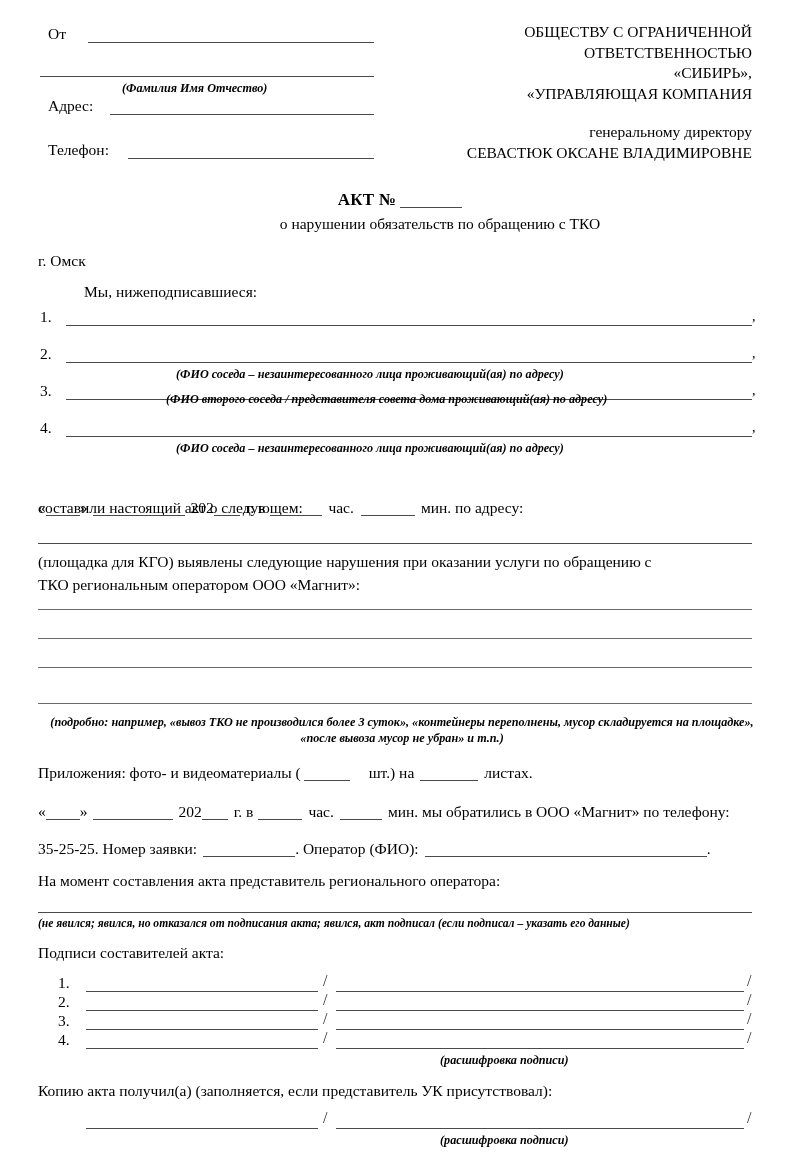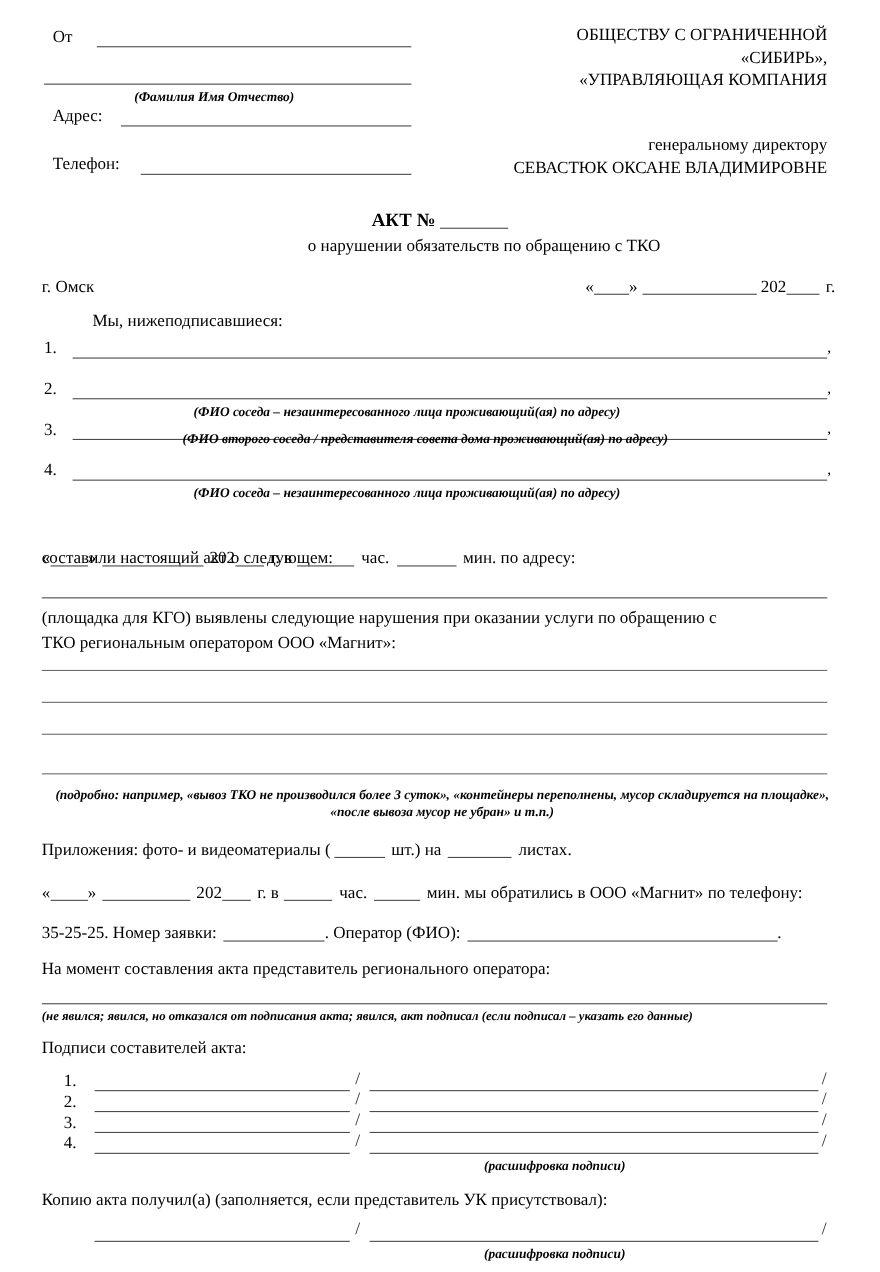--- a/index.html
+++ b/index.html
@@ -115,36 +115,34 @@
   <div class="cap" style="left:122px; top:81px;">(Фамилия Имя Отчество)</div>
 
   <div class="txt" style="left:48px; top:97px;">Адрес:</div>
   <div class="rule" style="left:110px; top:114px; width:264px;"></div>
 
   <div class="txt" style="left:48px; top:141px;">Телефон:</div>
   <div class="rule" style="left:128px; top:158px; width:246px;"></div>
 
   <div class="hdr-right" style="top:22px;">
     <div>ОБЩЕСТВУ С ОГРАНИЧЕННОЙ</div>
+    <div>ОТВЕТСТВЕННОСТЬЮ</div>
     <div>«СИБИРЬ»,</div>
     <div>«УПРАВЛЯЮЩАЯ КОМПАНИЯ</div>
   </div>
   <div class="hdr-right" style="top:122px;">генеральному директору</div>
   <div class="hdr-right" style="top:143px;">СЕВАСТЮК ОКСАНЕ ВЛАДИМИРОВНЕ</div>
 
   <div class="doc-title" style="top:190px;">
     <span>АКТ №</span><span class="title-blank"></span>
   </div>
   <div class="doc-subtitle" style="top:215px;margin-left:40px;">о нарушении обязательств по обращению с ТКО</div>
 
   <div class="txt" style="left:38px; top:252px;">г. Омск</div>
 
-  <div class="txt" style="left:532px; top:252px;">
-    <span>«</span><span class="bl" style="width:32px;"></span><span>»</span><span class="bl" style="width:104px; margin-left:4px;"></span><span style="margin-left:4px;">202</span><span class="bl" style="width:30px;"></span><span style="margin-left:6px;">г.</span>
-  </div>
 
   <div class="txt" style="left:84px; top:283px;">Мы, нижеподписавшиеся:</div>
 
   <div class="txt" style="left:40px; top:308px;">1.</div>
   <div class="rule" style="left:66px; top:325px; width:686px;"></div>
   <div class="txt" style="left:752px; top:309px; font-size:14px;">,</div>
 
   <div class="txt" style="left:40px; top:345px;">2.</div>
   <div class="rule" style="left:66px; top:362px; width:686px;"></div>
   <div class="txt" style="left:752px; top:346px; font-size:14px;">,</div>
@@ -175,21 +173,21 @@
   <div class="rule-thin" style="left:38px; top:638px; width:714px;"></div>
   <div class="rule-thin" style="left:38px; top:667px; width:714px;"></div>
   <div class="rule-thin" style="left:38px; top:703px; width:714px;"></div>
 
   <div class="cap-wide" style="left:38px; top:714px; width:728px;">
     <span>(подробно: например, «вывоз ТКО не производился более 3 суток», «контейнеры переполнены, мусор складируется</span>
     <span>на площадке», «после вывоза мусор не убран» и т.п.)</span>
   </div>
 
   <div class="txt" style="left:38px; top:764px;">
-    <span>Приложения: фото- и видеоматериалы (</span><span class="bl" style="width:46px; margin-left:3px;"></span><span style="margin-left:6px;">шт.) на</span><span class="bl" style="width:58px; margin-left:6px;"></span><span style="margin-left:6px;">листах.</span>
+    <span>Приложения: фото- и видеоматериалы (</span><span class="bl" style="width:46px; margin-left:3px;"></span><span style="margin-left:19px;">шт.) на</span><span class="bl" style="width:58px; margin-left:6px;"></span><span style="margin-left:6px;">листах.</span>
   </div>
 
   <div class="txt" style="left:38px; top:803px;">
     <span>«</span><span class="bl" style="width:34px;"></span><span>»</span><span class="bl" style="width:80px; margin-left:5px;"></span><span style="margin-left:6px;">202</span><span class="bl" style="width:26px;"></span><span style="margin-left:6px;">г. в</span><span class="bl" style="width:44px; margin-left:5px;"></span><span style="margin-left:6px;">час.</span><span class="bl" style="width:42px; margin-left:6px;"></span><span style="margin-left:6px;">мин. мы обратились в ООО «Магнит» по телефону:</span>
   </div>
 
   <div class="txt" style="left:38px; top:840px;">
     <span>35-25-25. Номер заявки:</span><span class="bl" style="width:92px; margin-left:6px;"></span><span>. Оператор (ФИО):</span><span class="bl" style="width:282px; margin-left:6px;"></span><span>.</span>
   </div>
 

